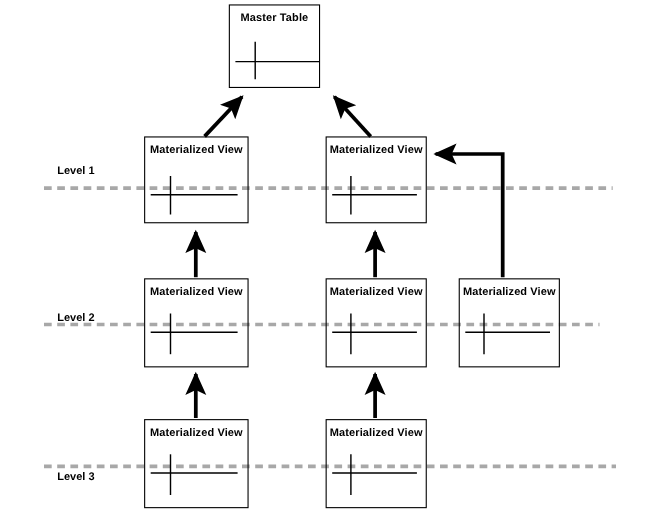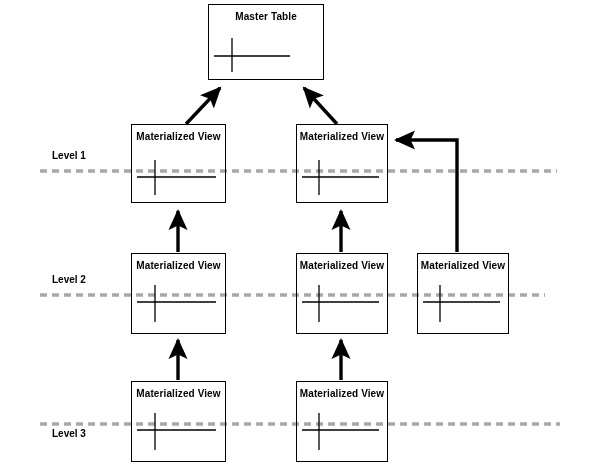--- a/index.html
+++ b/index.html
@@ -112,21 +112,21 @@
       <line x1="178" y1="252" x2="178" y2="211" marker-end="url(#arrowhead)"></line>
       <line x1="341" y1="252" x2="341" y2="211" marker-end="url(#arrowhead)"></line>
 
       <line x1="178" y1="380" x2="178" y2="340" marker-end="url(#arrowhead)"></line>
       <line x1="341" y1="380" x2="341" y2="340" marker-end="url(#arrowhead)"></line>
 
       <polyline points="457,252 457,140 396,140" marker-end="url(#arrowhead)"></polyline>
     </g>
   </svg>
 
-  <div class="node-box" style="left:208px; top:4px; width:116px; height:76px;">
+  <div class="node-box" style="left:208px; top:4px; width:83px; height:76px;">
     <div class="node-label">Master Table</div>
   </div>
 
   <div class="node-box" style="left:131px; top:124px; width:95px; height:79px;">
     <div class="node-label">Materialized View</div>
   </div>
 
   <div class="node-box" style="left:296px; top:124px; width:92px; height:79px;">
     <div class="node-label">Materialized View</div>
   </div>
@@ -145,16 +145,16 @@
 
   <div class="node-box" style="left:131px; top:381px; width:95px; height:81px;">
     <div class="node-label">Materialized View</div>
   </div>
 
   <div class="node-box" style="left:296px; top:381px; width:92px; height:81px;">
     <div class="node-label">Materialized View</div>
   </div>
 
   <div class="level-label" style="left:52px; top:150px;">Level 1</div>
-  <div class="level-label" style="left:52px; top:274px;">Level 2</div>
+  <div class="level-label" style="left:52px; top:284px;">Level 2</div>
   <div class="level-label" style="left:52px; top:428px;">Level 3</div>
 
 </div>
 
 </body></html>

